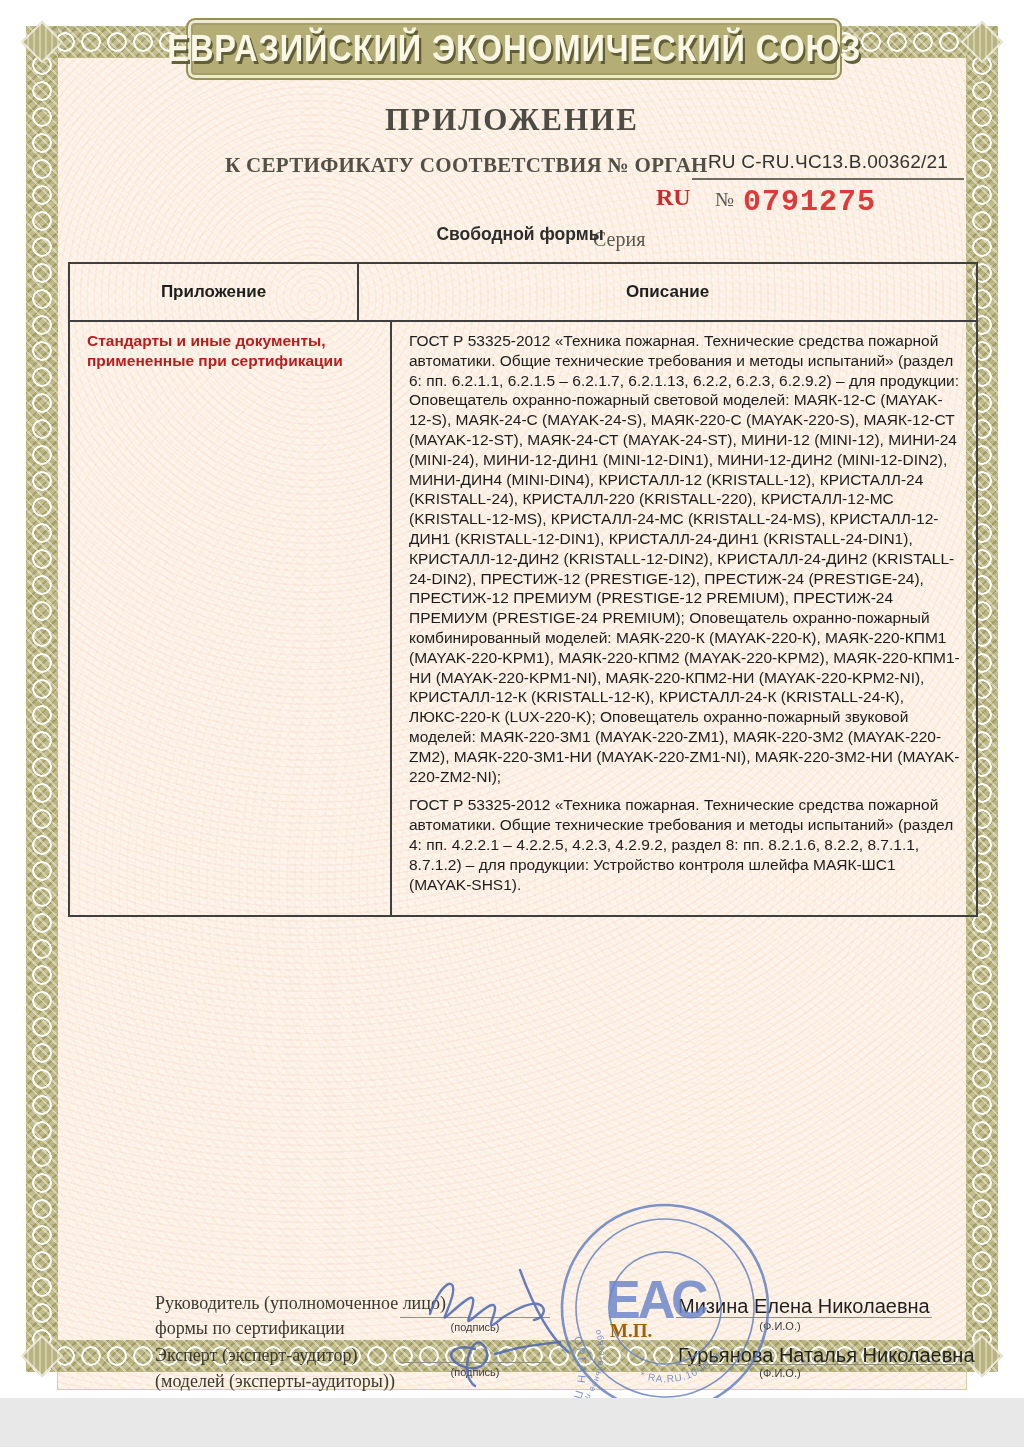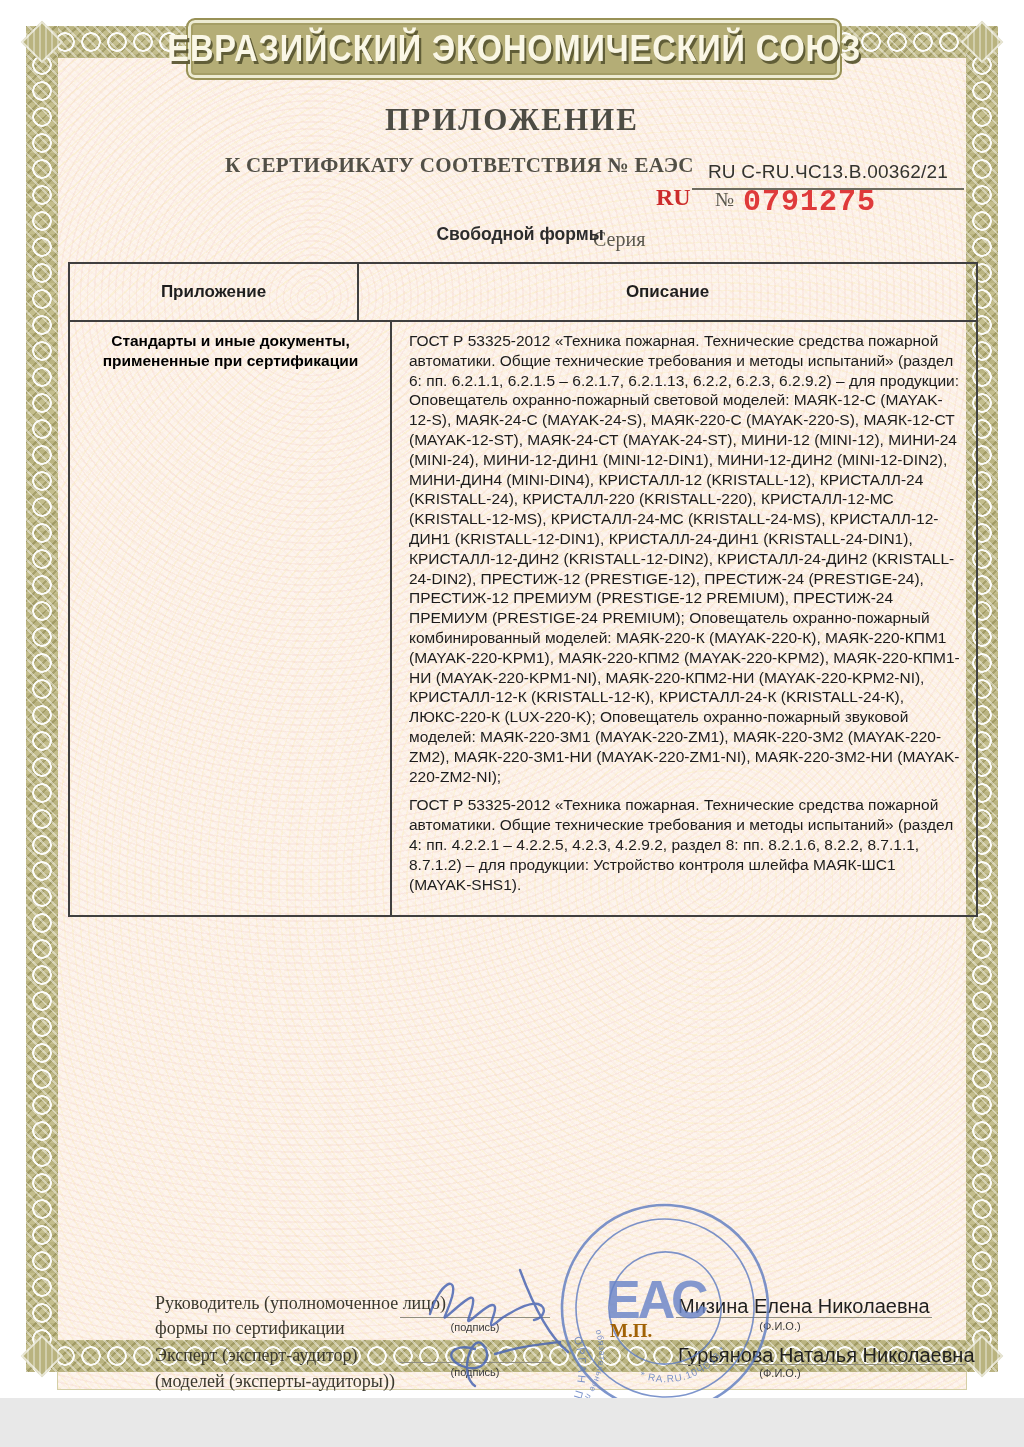--- a/index.html
+++ b/index.html
@@ -43,40 +43,40 @@
   .banner-text{display:inline-block;transform:scaleX(.88);white-space:nowrap;
     font-weight:bold;font-size:37px;letter-spacing:1px;color:#faf7e6;
     text-shadow:2.5px 2.5px 0 rgba(92,88,52,.95);}
   
   .abs{position:absolute;}
   .title{left:0;width:1024px;top:102px;text-align:center;
     font-family:"Liberation Serif",serif;font-weight:bold;font-size:31px;
     letter-spacing:2px;color:#4d4c44;}
   .subtitle{left:225px;top:153px;font-family:"Liberation Serif",serif;font-weight:bold;
     font-size:21px;color:#514f46;letter-spacing:.3px;}
-  .certnum{left:692px;top:161px;width:272px;text-align:center;font-size:19px;color:#33332f;
+  .certnum{left:692px;top:151px;width:272px;text-align:center;font-size:19px;color:#33332f;
     border-bottom:2px solid #6d6c60;padding-bottom:5px;letter-spacing:.2px;}
   .series-label{left:593px;top:188px;font-family:"Liberation Serif",serif;font-size:20px;color:#5a584e;margin-top:40px;}
   .series-value{left:656px;top:184px;font-family:"Liberation Serif",serif;font-weight:bold;
     font-size:24px;color:#cc2b2b;}
   .numsign{left:715px;top:188px;font-family:"Liberation Serif",serif;font-size:20px;color:#5a584e;}
   .blanknum{left:743px;top:185px;font-family:"Liberation Mono",monospace;font-weight:bold;
     font-size:30px;letter-spacing:1px;color:#df3a3a;}
   .formtype{left:0;width:1040px;top:224px;text-align:center;font-weight:bold;
     font-size:17.5px;color:#2c2c2c;}
   
   .table{left:68px;top:262px;width:906px;border:2px solid #3f3f3f;background:transparent;}
   .thead{display:flex;height:56px;border-bottom:2px solid #3f3f3f;}
   .th{display:flex;align-items:center;justify-content:center;
      font-weight:bold;font-size:17px;color:#1e1e1e;}
   .c1{width:287px;border-right:2px solid #3f3f3f;flex:none;}
   .c2{flex:1;}
   .tbody{display:flex;height:593px;overflow:hidden;}
   .cell{padding:9px 16px 8px 17px;font-size:15.5px;line-height:19.8px;color:#1c1c1c;}
-  .cell.bold{font-weight:bold;color:#000000;text-align:center;}
+  .cell.bold{font-weight:bold;color:#b91c1c;}
   .para + .para{margin-top:9px;}
   
   .role{font-family:"Liberation Serif",serif;font-size:18px;line-height:25px;color:#3a382e;}
   .sigline{position:absolute;height:1px;background:#8f8d80;}
   .small-label{position:absolute;text-align:center;font-size:11px;color:#3c3c3c;}
   .pname{position:absolute;font-size:20px;color:#1f1f1f;white-space:nowrap;}
   .mp{left:610px;top:1320px;font-family:"Liberation Serif",serif;font-weight:bold;
      font-size:19px;color:#a16207;z-index:8;}
   .eac{left:606px;top:1270px;font-weight:bold;font-size:52px;letter-spacing:-3px;
      color:rgba(105,132,200,.82);z-index:7;transform:scaleY(1.02);}
@@ -103,21 +103,21 @@
     <div class="corner tr"></div>
     <div class="corner bl"></div>
     <div class="corner br"></div>
   </div>
 
   <div class="banner">
     <span class="banner-text">ЕВРАЗИЙСКИЙ ЭКОНОМИЧЕСКИЙ СОЮЗ</span>
   </div>
 
   <div class="abs title">ПРИЛОЖЕНИЕ</div>
-  <div class="abs subtitle">К СЕРТИФИКАТУ СООТВЕТСТВИЯ № ЕАЭС</div>
+  <div class="abs subtitle">К СЕРТИФИКАТУ СООТВЕТСТВИЯ № ОРГАН</div>
   <div class="abs certnum">RU C-RU.ЧС13.В.00362/21</div>
   <span class="abs series-label">Серия</span>
   <span class="abs series-value">RU</span>
   <span class="abs numsign">№</span>
   <span class="abs blanknum">0791275</span>
   <div class="abs formtype">Свободной формы</div>
 
   <div class="abs table">
     <div class="thead">
       <div class="th c1">Приложение</div>

